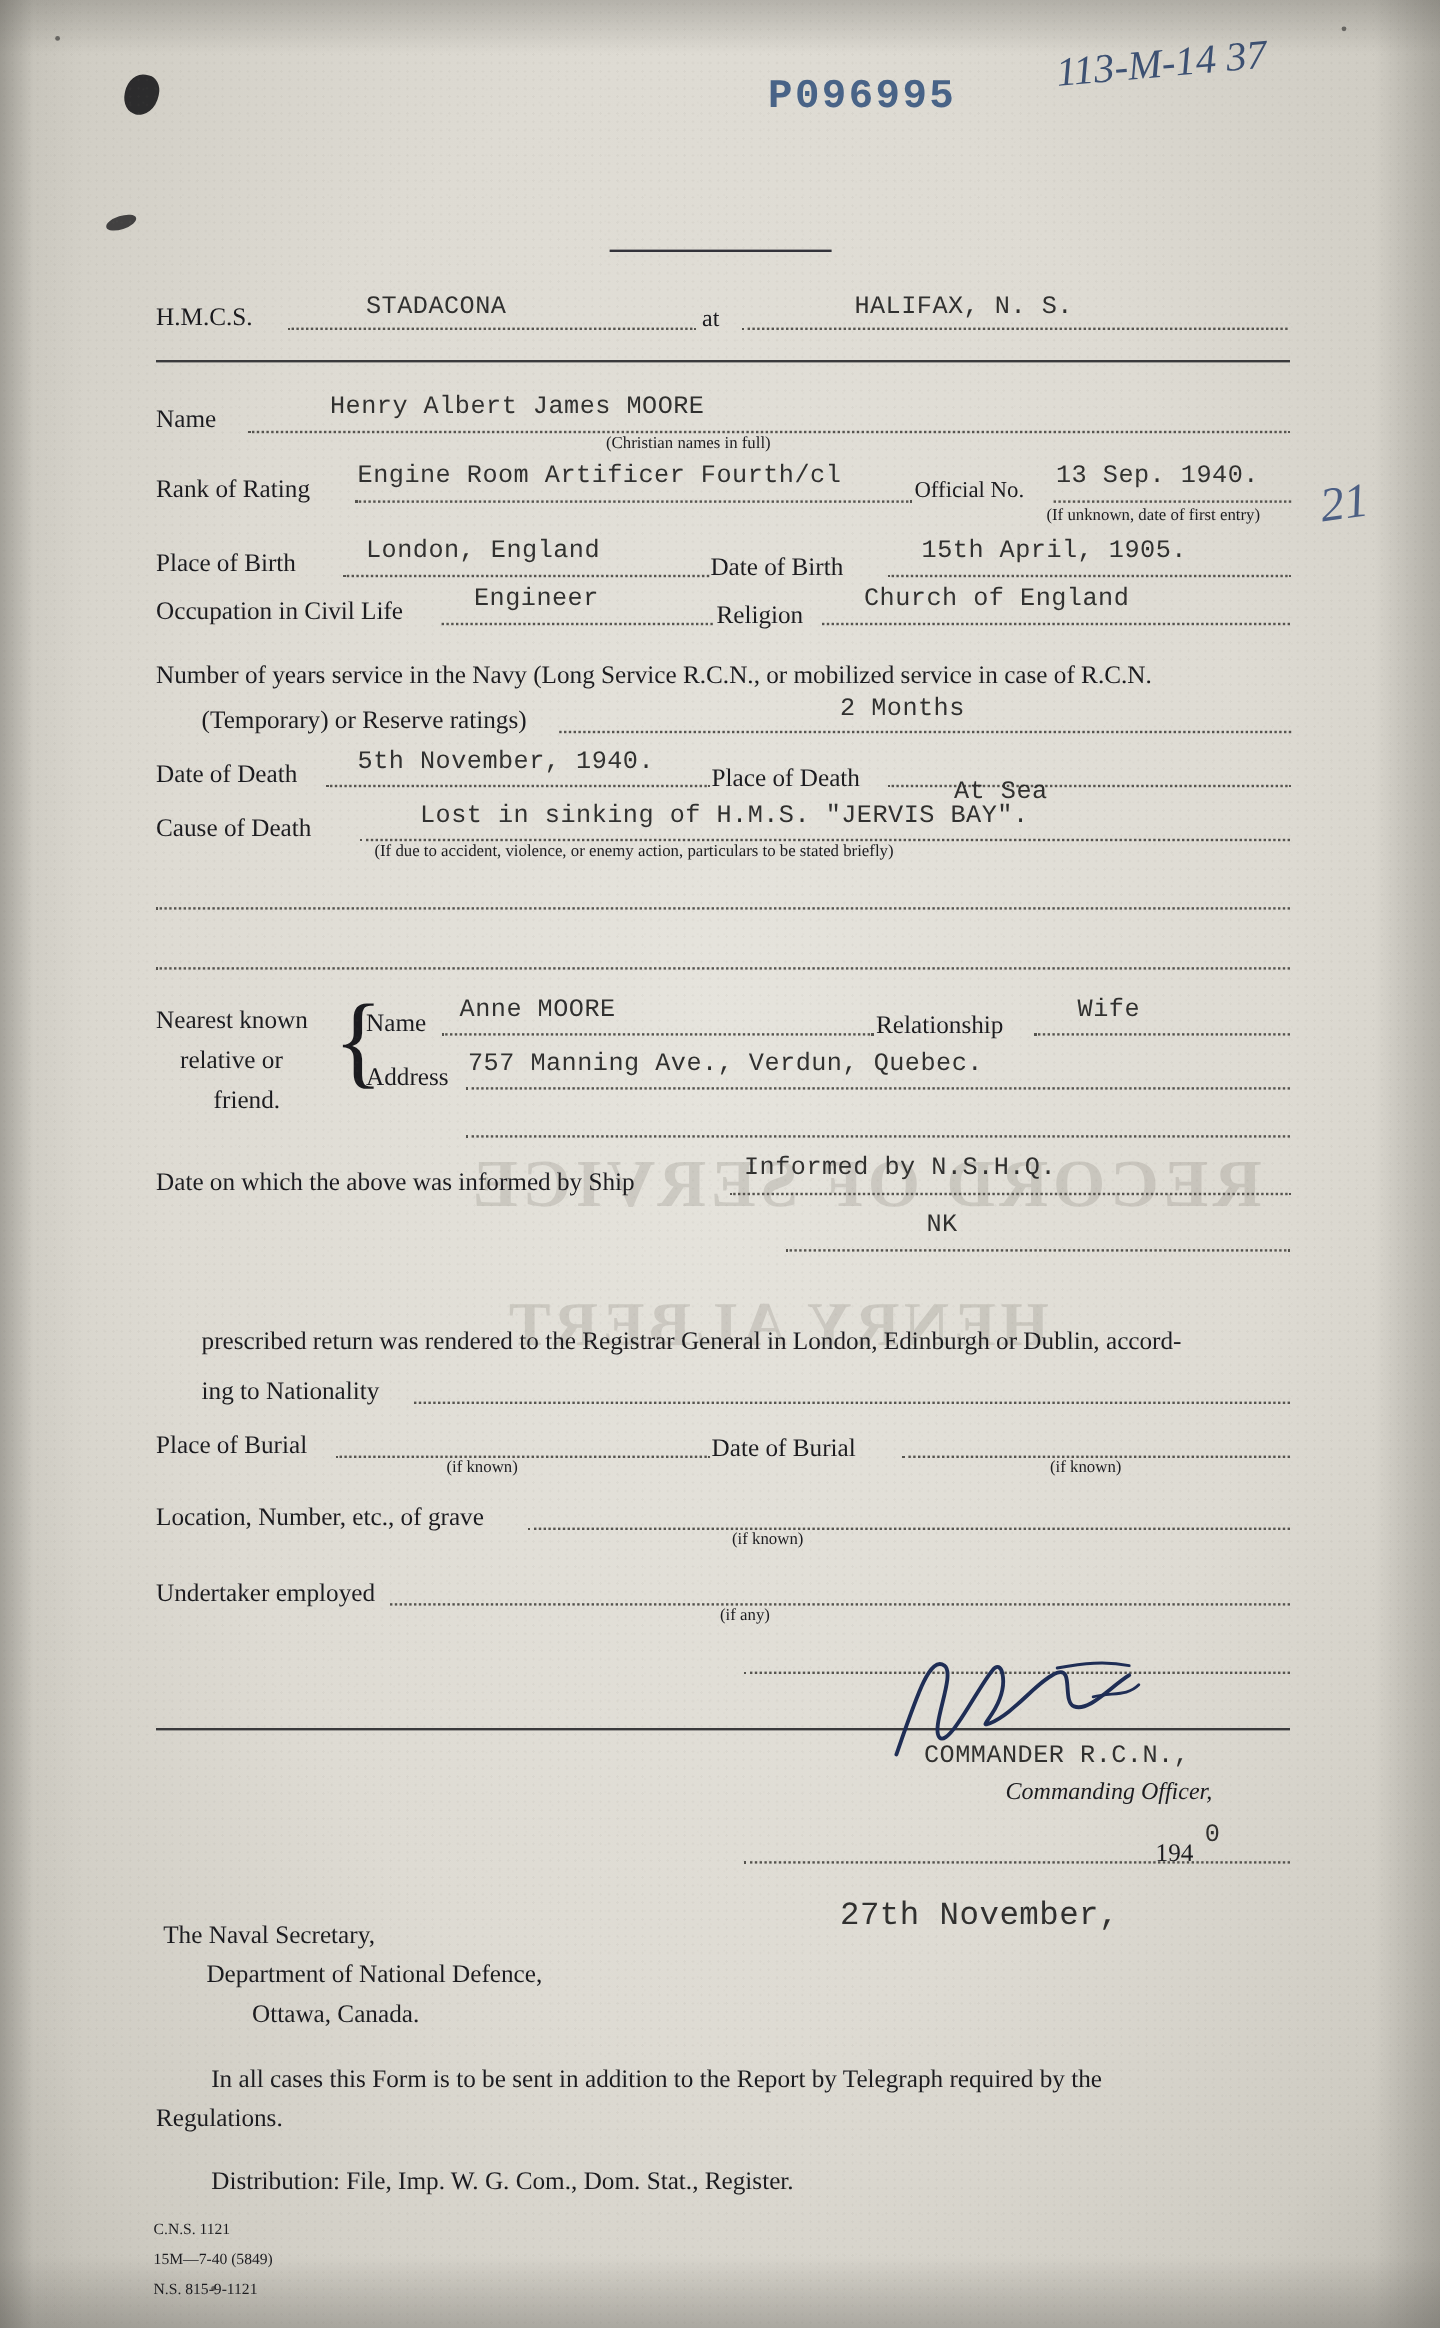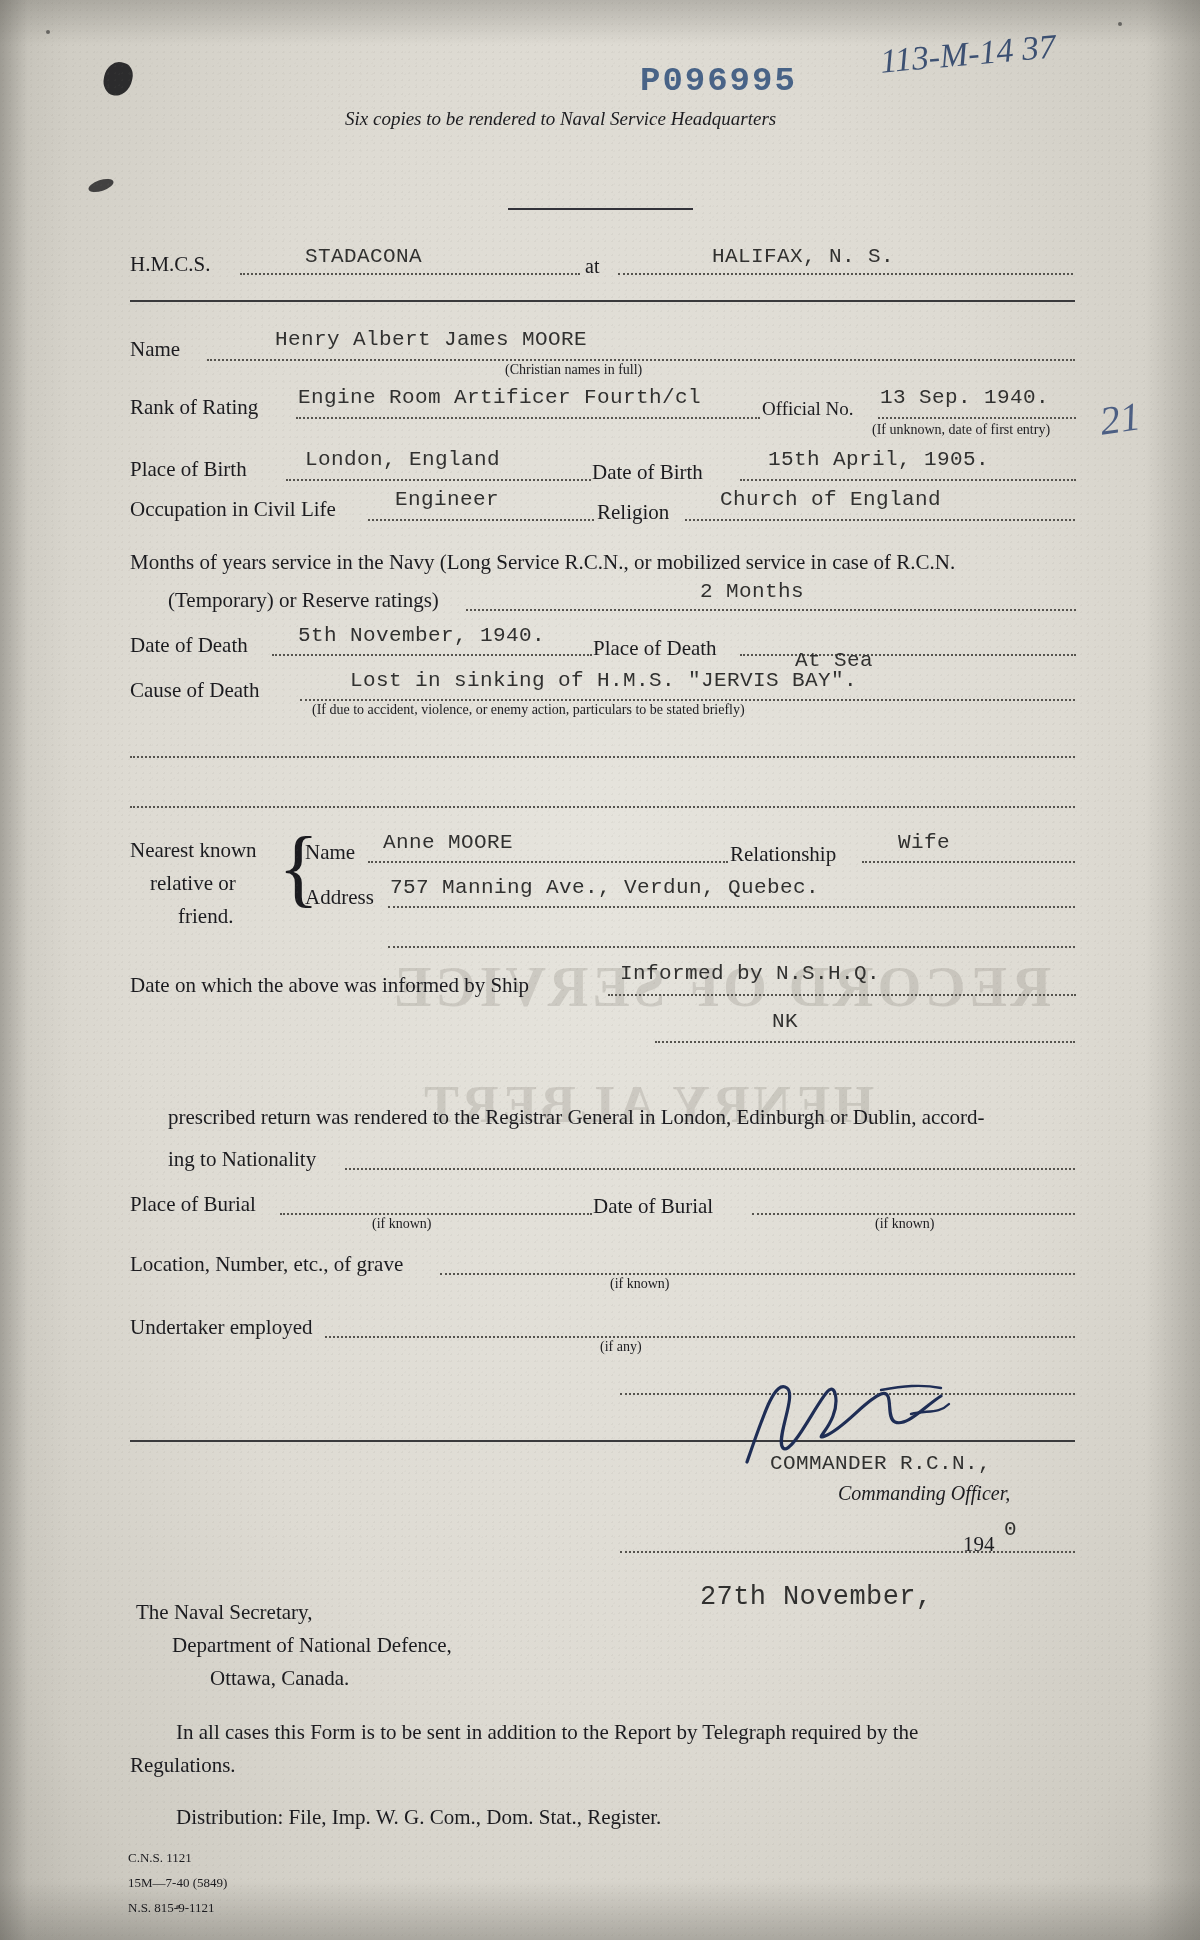--- a/index.html
+++ b/index.html
@@ -152,21 +152,20 @@
     <div class="blot ink1"></div>
     <div class="blot ink2"></div>
     <div class="speck" style="left:46px; top:30px;"></div>
     <div class="speck" style="left:1118px; top:22px;"></div>
     <div class="speck" style="left:176px; top:1905px;"></div>
 
     <div class="abs" id="stamp-number">P096995</div>
     <div class="abs" id="hand-ref">113-M-14 37</div>
     <div class="abs" id="hand-21">21</div>
 
-    <div class="abs printed" id="six-copies">Six copies to be rendered to Naval Service Headquarters</div>
     <div class="rule title-rule"></div>
 
     <div class="abs printed" style="left:130px; top:252px; font-size:21px;">H.M.C.S.</div>
     <div class="dots" style="left:240px; top:272px; width:340px;"></div>
     <div class="abs typed" style="left:305px; top:245px; font-size:21px;">STADACONA</div>
     <div class="abs printed" style="left:585px; top:255px; font-size:20px;">at</div>
     <div class="dots" style="left:618px; top:272px; width:455px;"></div>
     <div class="abs typed" style="left:712px; top:245px; font-size:21px;text-align:center;">HALIFAX, N. S.</div>
 
     <div class="rule" style="left:130px; top:300px; width:945px;"></div>
@@ -191,21 +190,21 @@
     <div class="dots" style="left:740px; top:478px; width:336px;"></div>
     <div class="abs typed" style="left:768px; top:448px; font-size:21px;">15th April, 1905.</div>
 
     <div class="abs printed" style="left:130px; top:497px; font-size:21px;">Occupation in Civil Life</div>
     <div class="dots" style="left:368px; top:518px; width:226px;"></div>
     <div class="abs typed" style="left:395px; top:488px; font-size:21px;">Engineer</div>
     <div class="abs printed" style="left:597px; top:500px; font-size:21px;">Religion</div>
     <div class="dots" style="left:685px; top:518px; width:390px;"></div>
     <div class="abs typed" style="left:720px; top:488px; font-size:21px;">Church of England</div>
 
-    <div class="abs printed" style="left:130px; top:550px; font-size:21px;">Months of years service in the Navy (Long Service R.C.N., or mobilized service in case of R.C.N.</div>
+    <div class="abs printed" style="left:130px; top:550px; font-size:21px;">Number of years service in the Navy (Long Service R.C.N., or mobilized service in case of R.C.N.</div>
     <div class="abs printed" style="left:168px; top:588px; font-size:21px;">(Temporary) or Reserve ratings)</div>
     <div class="dots" style="left:466px; top:608px; width:610px;"></div>
     <div class="abs typed" style="left:700px; top:580px; font-size:21px;">2 Months</div>
 
     <div class="abs printed" style="left:130px; top:633px; font-size:21px;">Date of Death</div>
     <div class="dots" style="left:272px; top:653px; width:320px;"></div>
     <div class="abs typed" style="left:298px; top:624px; font-size:21px;">5th November, 1940.</div>
     <div class="abs printed" style="left:593px; top:636px; font-size:21px;">Place of Death</div>
     <div class="dots" style="left:740px; top:653px; width:336px;"></div>
     <div class="abs typed" style="left:795px; top:649px; font-size:21px;">At Sea</div>

